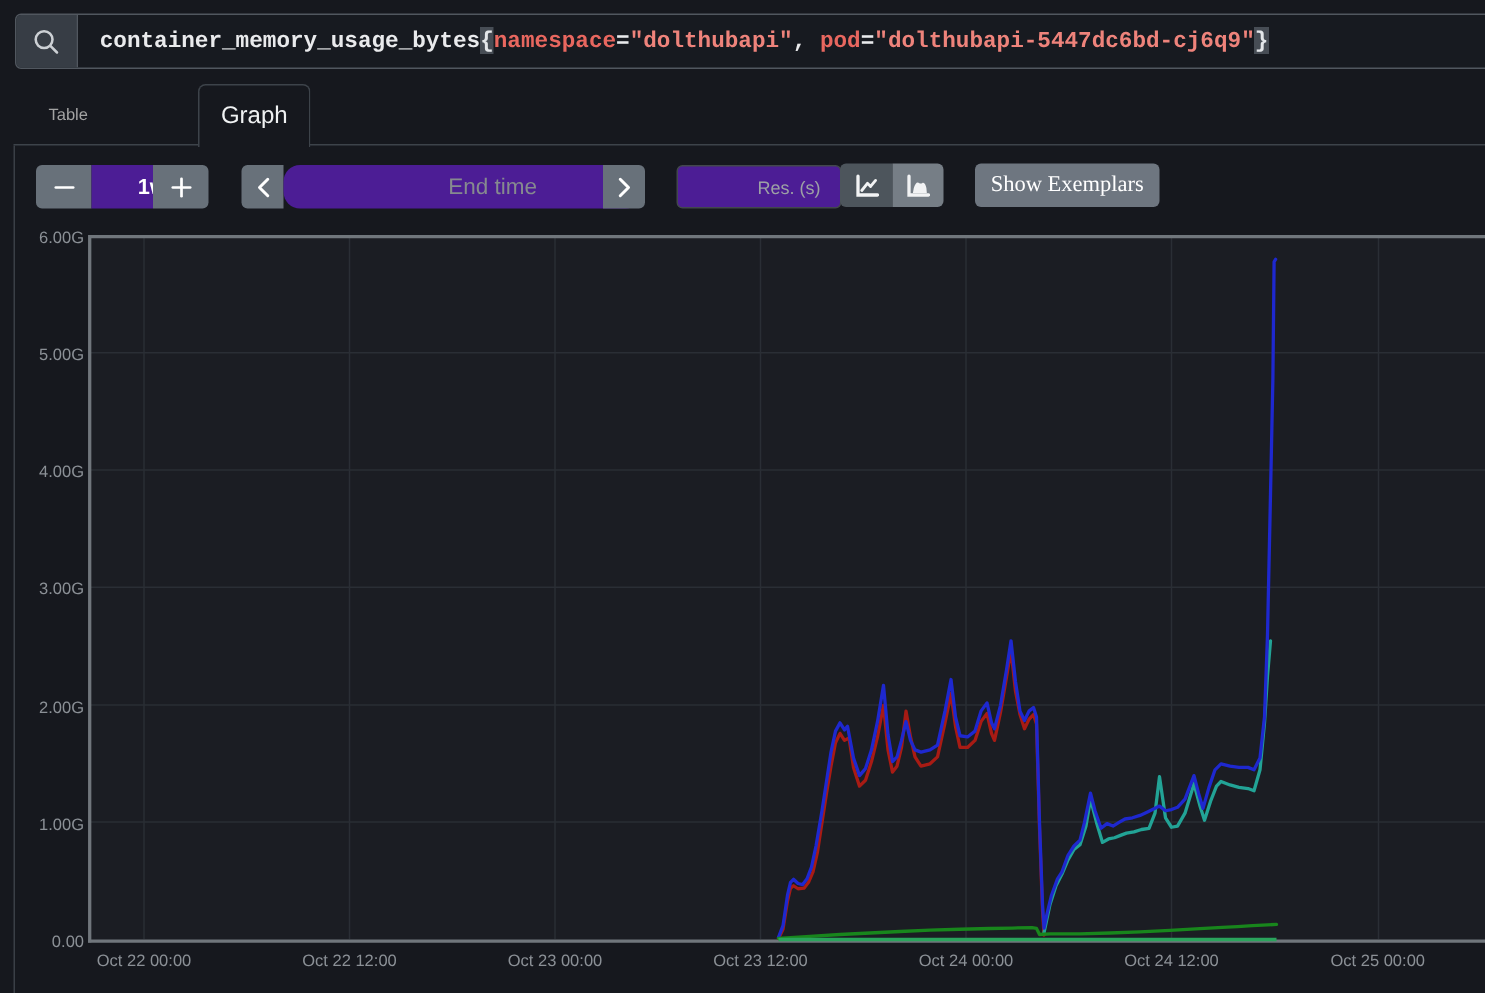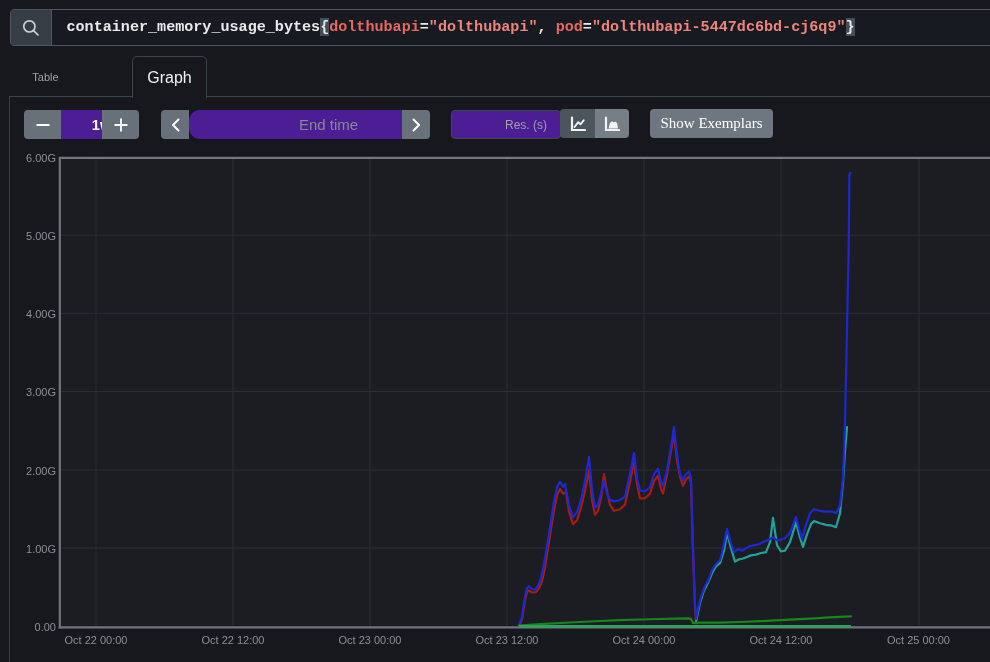--- a/index.html
+++ b/index.html
@@ -44,21 +44,21 @@
 </head>
 <body>
 
 <div class="abs" id="searchbar">
   <div id="searchicon">
     <svg width="18" height="18" viewBox="0 0 18 18" fill="none">
       <circle cx="7.4" cy="7.4" r="5.6" stroke="#ccd0d4" stroke-width="1.7"></circle>
       <line x1="11.6" y1="11.6" x2="16" y2="16" stroke="#ccd0d4" stroke-width="1.7" stroke-linecap="round"></line>
     </svg>
   </div>
-  <div id="query">container_memory_usage_bytes<span class="brk">{</span><span class="lbl">dolthubapi</span>=<span class="str">"dolthubapi"</span>, <span class="lbl">pod</span>=<span class="str">"dolthubapi-5447dc6bd-cj6q9"</span><span class="brk">}</span></div>
+  <div id="query">container_memory_usage_bytes<span class="brk">{</span><span class="lbl">namespace</span>=<span class="str">"dolthubapi"</span>, <span class="lbl">pod</span>=<span class="str">"dolthubapi-5447dc6bd-cj6q9"</span><span class="brk">}</span></div>
 </div>
 
 <div class="abs" id="tabborder"></div>
 <div class="abs" id="tab-table">Table</div>
 <div class="abs" id="tab-graph">Graph</div>
 <div class="abs" id="panelborder"></div>
 
 <div class="abs btn" id="btn-minus">
     <svg width="14" height="16" viewBox="0 0 14 16">
       <line x1="1.2" y1="8" x2="12.8" y2="8" stroke="#fff" stroke-width="1.8" stroke-linecap="round"></line>

